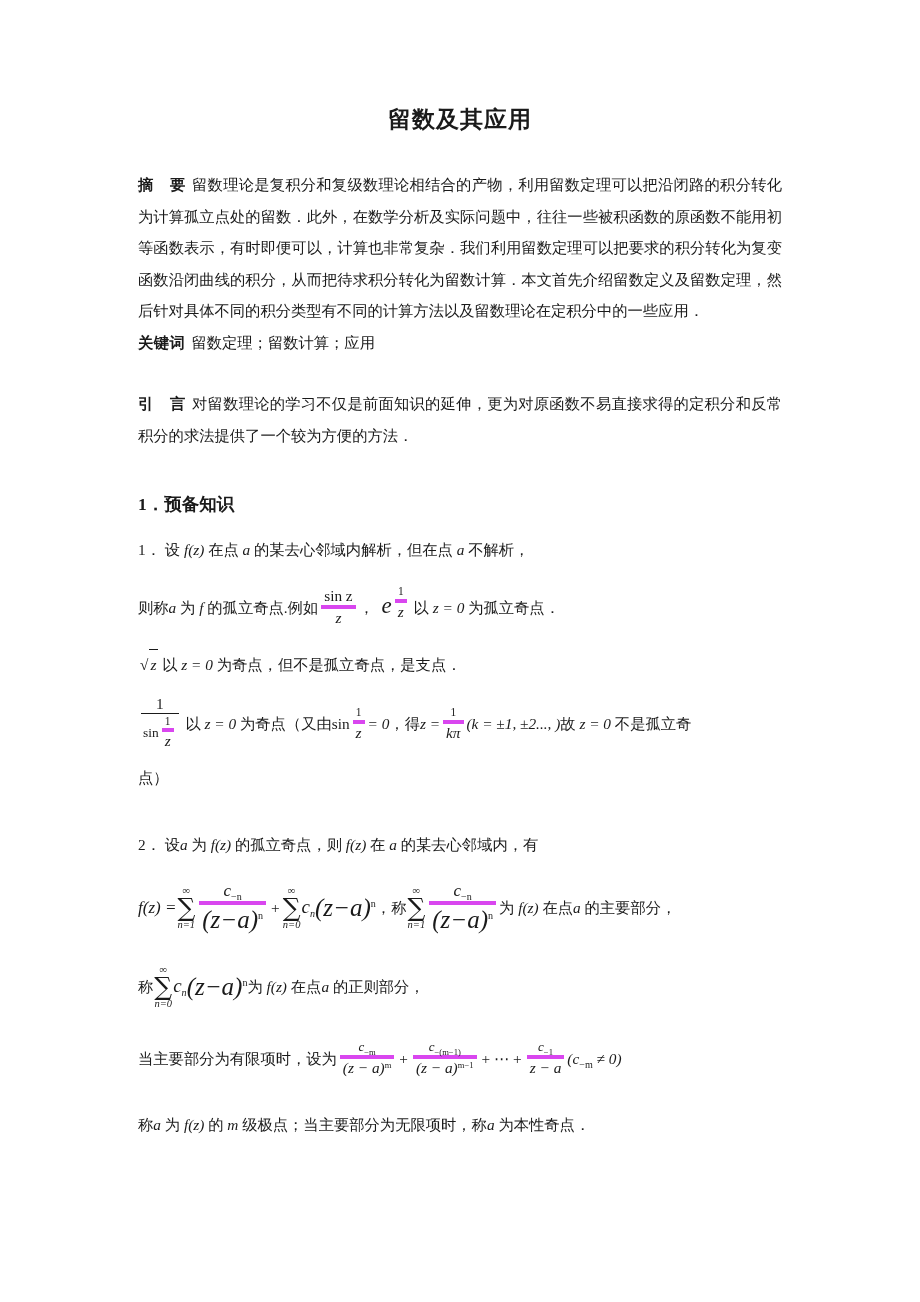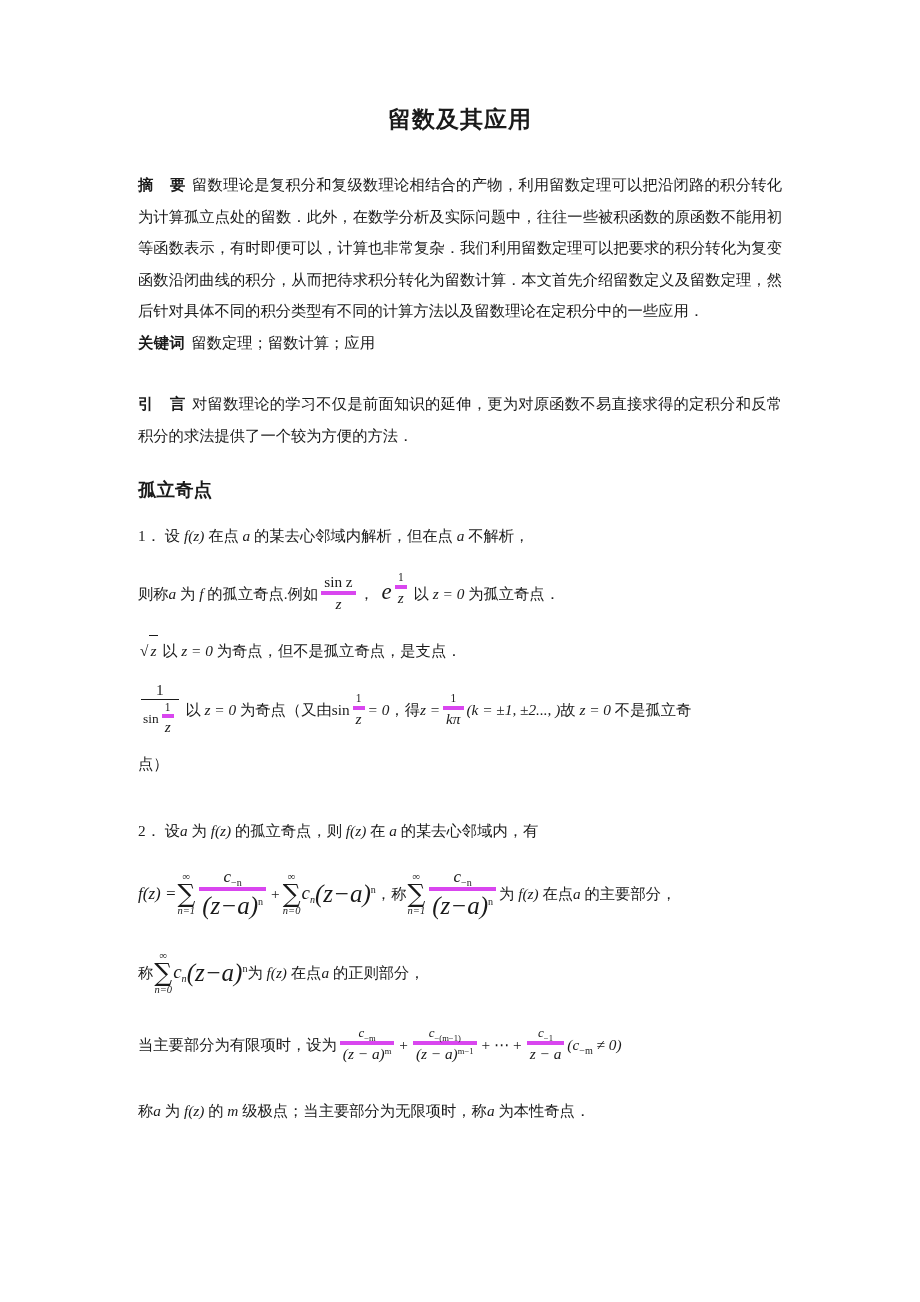--- a/index.html
+++ b/index.html
@@ -172,22 +172,22 @@
 <div class="page">
 
   <h1 class="doc-title">留数及其应用</h1>
 
   <p class="para"><span class="lead">摘　要</span><span class="after-lead">留数理论是复积分和复级数理论相结合的产物，利用留数定理可以把沿闭路的积分转化为计算孤立点处的留数．此外，在数学分析及实际问题中，往往一些被积函数的原函数不能用初等函数表示，有时即便可以，计算也非常复杂．我们利用留数定理可以把要求的积分转化为复变函数沿闭曲线的积分，从而把待求积分转化为留数计算．本文首先介绍留数定义及留数定理，然后针对具体不同的积分类型有不同的计算方法以及留数理论在定积分中的一些应用．</span></p>
 
   <p class="para kw-line"><span class="lead">关键词</span><span class="after-lead">留数定理；留数计算；应用</span></p>
 
   <p class="para intro-block"><span class="lead">引　言</span><span class="after-lead">对留数理论的学习不仅是前面知识的延伸，更为对原函数不易直接求得的定积分和反常积分的求法提供了一个较为方便的方法．</span></p>
 
-
-  <div class="h2">孤立奇点</div>
+  <div class="h1">1．预备知识</div>
+
 
   <div class="mline tall"><span>1．</span> <span>设</span> <i class="v">f(z)</i> <span>在点</span> <i class="v">a</i> <span>的某去心邻域内解析，但在点</span> <i class="v">a</i> <span>不解析，</span></div>
 
   <div class="mline" style="margin-top:22px"><span>则称</span><i class="v">a</i> <span>为</span> <i class="v">f</i> <span>的孤立奇点.例如</span><span class="frac"><span class="num">sin z</span><span class="den"><i class="v">z</i></span></span><span>，</span>&nbsp;&nbsp;<span class="bigv">e</span><sup><span class="frac xs"><span class="num">1</span><span class="den"><i class="v">z</i></span></span></sup> <span>以</span> <i class="v">z = 0</i> <span>为孤立奇点．</span></div>
 
   <div class="mline" style="margin-top:20px"><span class="rad">√<span class="bar"><i class="v">z</i></span></span> <span>以</span> <i class="v">z = 0</i> <span>为奇点，但不是孤立奇点，是支点．</span></div>
 
   <div class="mline" style="margin-top:18px"><span class="nestfrac"><span class="num">1</span><span class="den"><span class="cn">sin</span><span class="frac xs"><span class="num">1</span><span class="den"><i class="v">z</i></span></span></span></span> <span>以</span> <i class="v">z = 0</i> <span>为奇点（又由</span><span class="cn">sin</span><span class="frac xs"><span class="num">1</span><span class="den"><i class="v">z</i></span></span><i class="v">= 0</i><span>，得</span><i class="v">z =</i><span class="frac xs"><span class="num">1</span><span class="den"><i class="v">kπ</i></span></span><i class="v">(k = ±1, ±2..., )</i><span>故</span> <i class="v">z = 0</i> <span>不是孤立奇</span></div>
 
   <div class="mline" style="margin-top:10px">点）</div>

